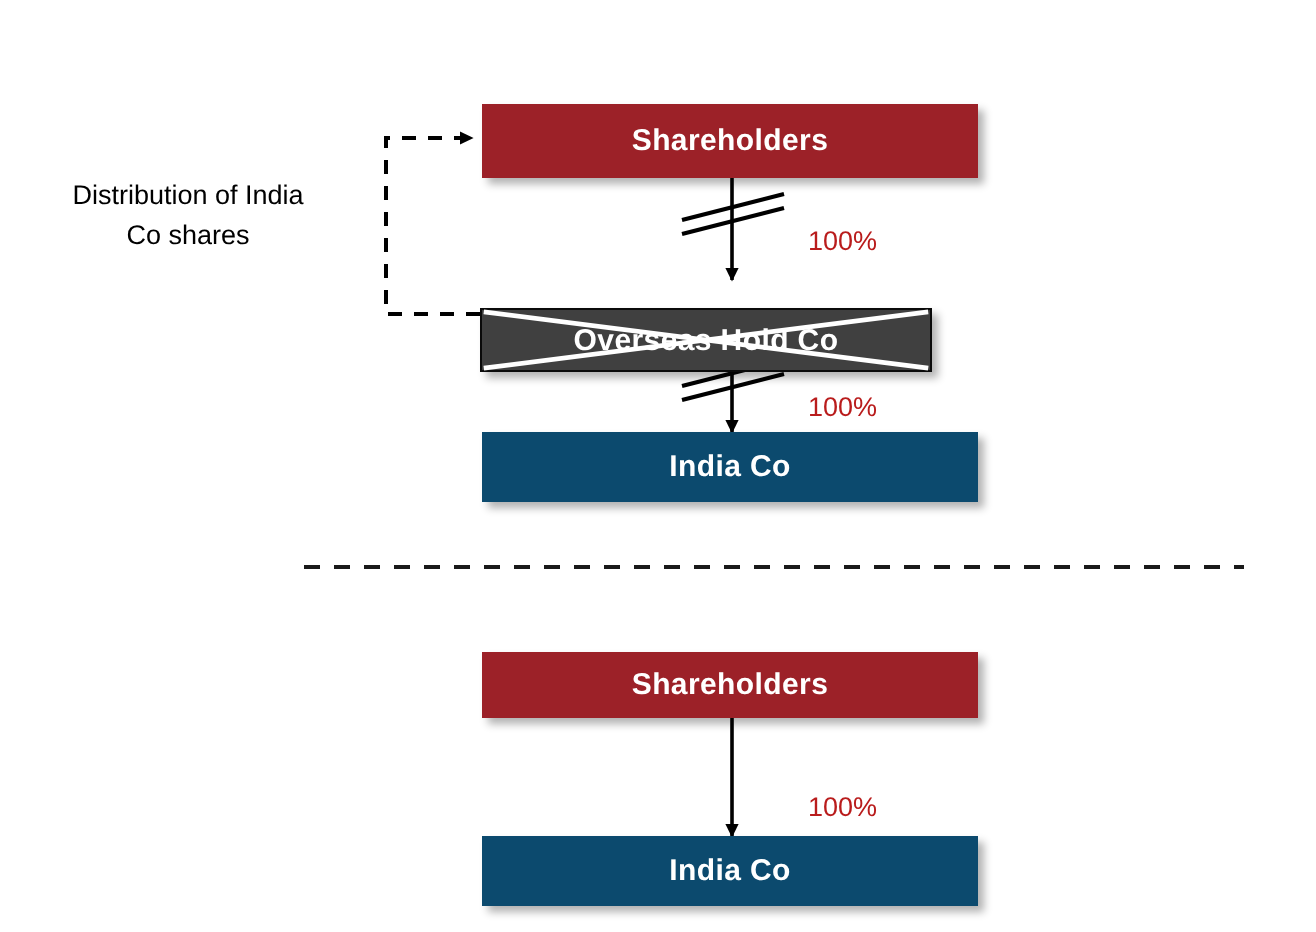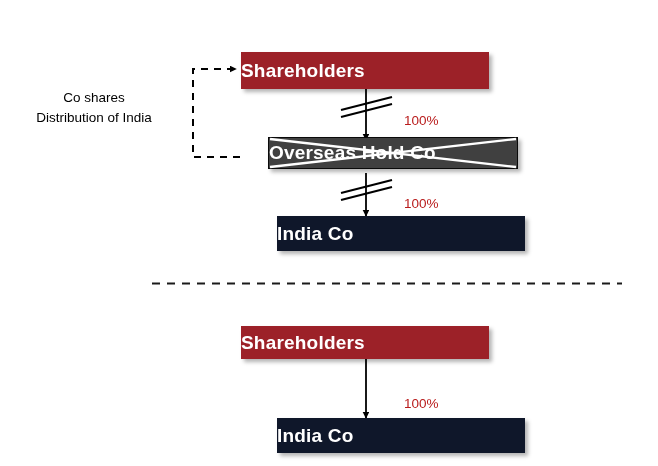--- a/index.html
+++ b/index.html
@@ -6,30 +6,30 @@
   body{
     width:658px;height:466px;
     background:#ffffff;
     font-family:"Liberation Sans", sans-serif;
     overflow:hidden;
     position:relative;
   }
   #canvas{position:absolute;left:0;top:0;width:658px;height:466px;}
   .node{
     position:absolute;
-    display:flex;align-items:center;justify-content:flex-start;
+    display:flex;align-items:center;justify-content:center;
     color:#ffffff;
     font-weight:bold;
-    font-size:19px;
+    font-size:15px;
     letter-spacing:.2px;
     box-sizing:border-box;
     box-shadow:3px 3px 4px rgba(0,0,0,.30);
   }
   .node-red{background:#9C2128;}
-  .node-gray{background:#0f172a;margin-left:36px;}
+  .node-gray{background:#0c4a6e;}
   .node-dark{background:#404040;border:1px solid #0a0a0a;}
   .node-dark .node-label{position:relative;z-index:3;}
   .xmark{position:absolute;left:0;top:0;width:100%;height:100%;z-index:2;pointer-events:none;}
   .caption{
     position:absolute;
     font-size:13.5px;
     color:#000000;
     text-align:center;
     line-height:1.45;
     font-weight:normal;
@@ -42,22 +42,22 @@
     white-space:nowrap;
   }
   svg{position:absolute;left:0;top:0;overflow:visible;}
 </style>
 </head>
 <body>
 
 <div id="canvas">
 
   <div class="caption" style="left:8px;top:88px;width:172px;">
+    <div>Distribution of India</div>
     <div>Co shares</div>
-    <div>Distribution of India</div>
   </div>
 
   <svg width="658" height="466">
     <defs>
       <marker id="arrowSolid" markerWidth="10" markerHeight="10" refX="6.2" refY="3.4" orient="auto" markerUnits="userSpaceOnUse">
         <path d="M0,0 L7,3.4 L0,6.8 z" fill="#000000"></path>
       </marker>
       <marker id="arrowDash" markerWidth="10" markerHeight="10" refX="6.2" refY="3.4" orient="auto" markerUnits="userSpaceOnUse">
         <path d="M0,0 L7,3.4 L0,6.8 z" fill="#000000"></path>
       </marker>
@@ -87,21 +87,21 @@
   </svg>
 
   <div class="node node-red" style="left:241px;top:52px;width:248px;height:37px;">
     <span class="node-label">Shareholders</span>
   </div>
 
   <div class="pct" style="left:404px;top:113px;">
     <span>100%</span>
   </div>
 
-  <div class="node node-dark" style="left:240px;top:137px;width:250px;height:32px;margin-left:28px;">
+  <div class="node node-dark" style="left:240px;top:154px;width:226px;height:32px;">
     <svg class="xmark" viewBox="0 0 250 32" preserveAspectRatio="none">
       <line x1="1" y1="1" x2="249" y2="31" stroke="#ffffff" stroke-width="2.4" vector-effect="non-scaling-stroke"></line>
       <line x1="1" y1="31" x2="249" y2="1" stroke="#ffffff" stroke-width="2.4" vector-effect="non-scaling-stroke"></line>
     </svg>
     <span class="node-label">Overseas Hold Co</span>
   </div>
 
   <div class="pct" style="left:404px;top:196px;">
     <span>100%</span>
   </div>

